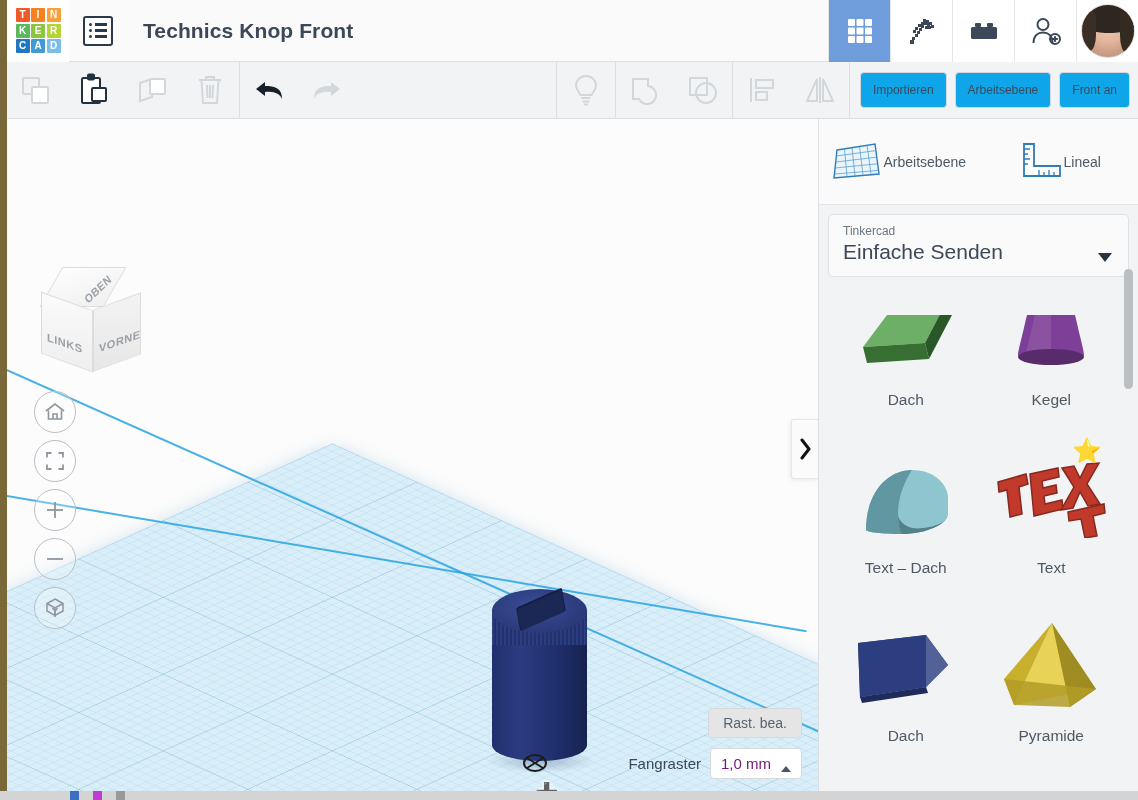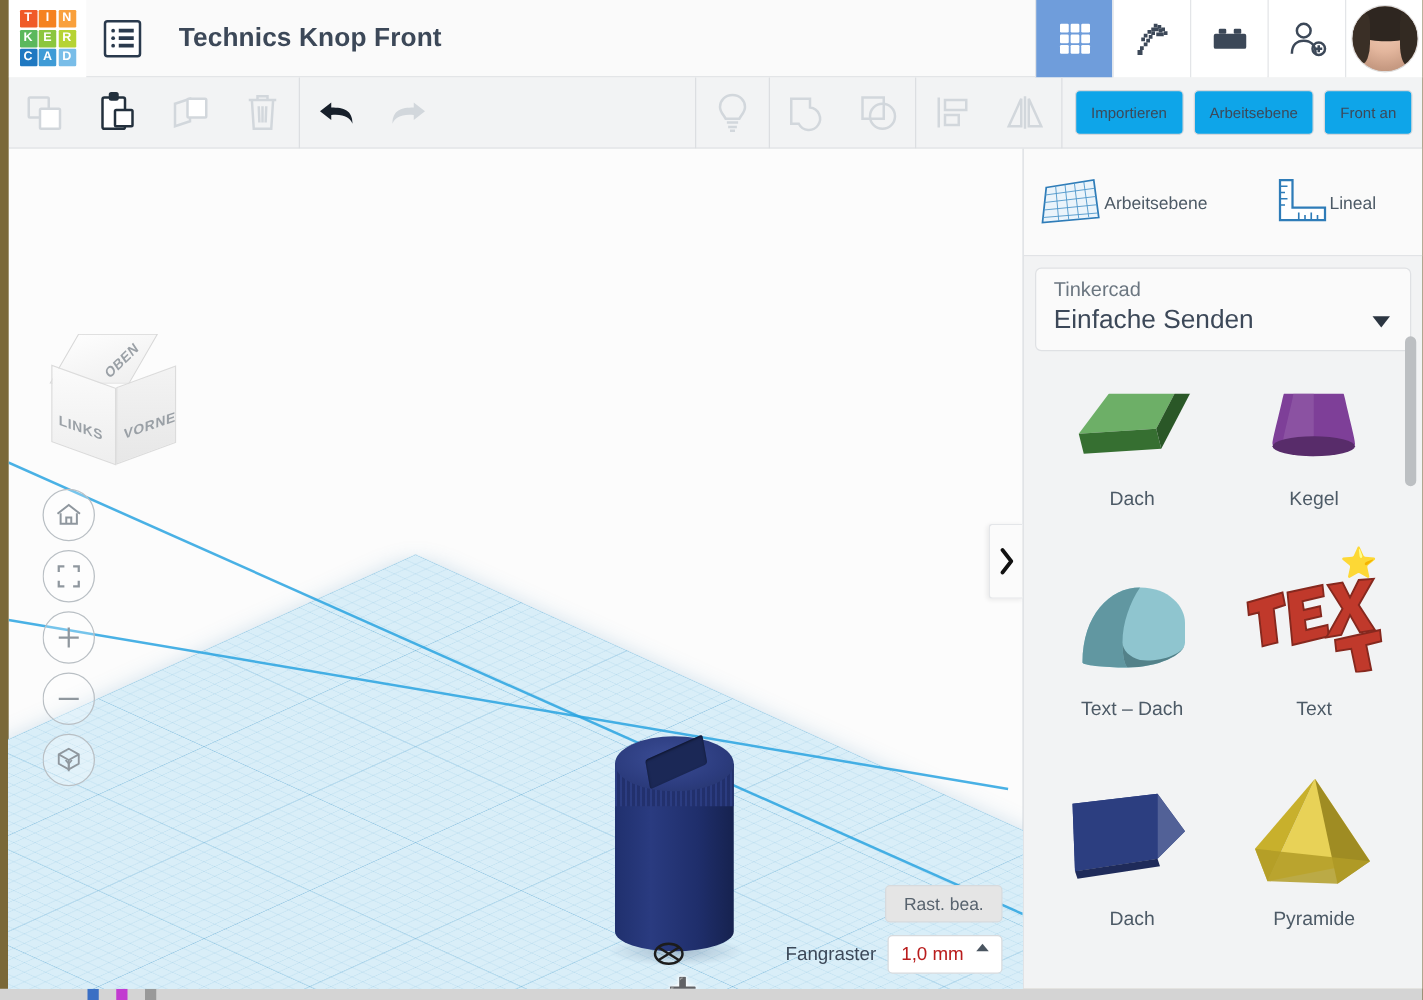--- a/index.html
+++ b/index.html
@@ -204,22 +204,22 @@
   
   .snap-area { position:absolute; right: 16px; bottom: 12px; text-align:right; }
   .snap-edit {
     display:inline-block; background:#e5e5e5; border:1px solid #d7dadd; border-radius:4px;
     padding:6px 14px; font-size:14px; color:#58636e; cursor:pointer; margin-bottom:10px;
   }
   .snap-row { display:flex; align-items:center; justify-content:flex-end; gap:9px; }
   .snap-label { font-size:15px; color:#3c4858; }
   .snap-select {
     background:#fff; border:1px solid #d7dadd; border-radius:4px;
-    padding:6px 10px; font-size:15px; color:#b91c1c; cursor:pointer;
-    display:flex; align-items:flex-start; gap:10px;
+    padding:6px 10px; font-size:15px; color:#701a75; cursor:pointer;
+    display:flex; align-items:flex-end; gap:10px;
   }
   .caret-up { width:0;height:0;border-left:5px solid transparent;border-right:5px solid transparent;border-bottom:6px solid #4a5560; }
 
   
   .panel-toggle {
     position:absolute; right:0; top:300px; width:27px; height:60px;
     background:#fbfbfb; border:1px solid #e4e6e9; border-right:none;
     border-radius:3px 0 0 3px; display:flex; align-items:center; justify-content:center;
     cursor:pointer; z-index:5; box-shadow:-1px 1px 4px rgba(0,0,0,.08);
   }
@@ -235,21 +235,21 @@
   .rp-tool {
     flex:1; display:flex; flex-direction:row; align-items:center; justify-content:center;
     gap:0; cursor:pointer;
   }
   .rp-tool-label { font-size:14px; color:#4d5a66; }
   .rp-dropdown-wrap { padding: 9px 9px 0 9px; }
   .rp-dropdown {
     background:#fafafa; border:1px solid #dfe1e4; border-radius:5px;
     padding:9px 14px 12px 14px; position:relative; cursor:pointer;
   }
-  .rp-dd-small { font-size:16px; color:#6b7680; margin-bottom:2px; }
+  .rp-dd-small { font-size:12px; color:#6b7680; margin-bottom:2px; }
   .rp-dd-main { font-size:21px; color:#3c4858; }
   .caret-down {
     position:absolute; right:16px; top:38px;
     width:0;height:0;border-left:7px solid transparent;border-right:7px solid transparent;border-top:9px solid #2b3541;
   }
   .shape-grid {
     position:absolute; left:0; top:196px; right:0; bottom:0;
     overflow:hidden;
   }
   .shape-scroll { position:relative; padding: 0 14px; }

